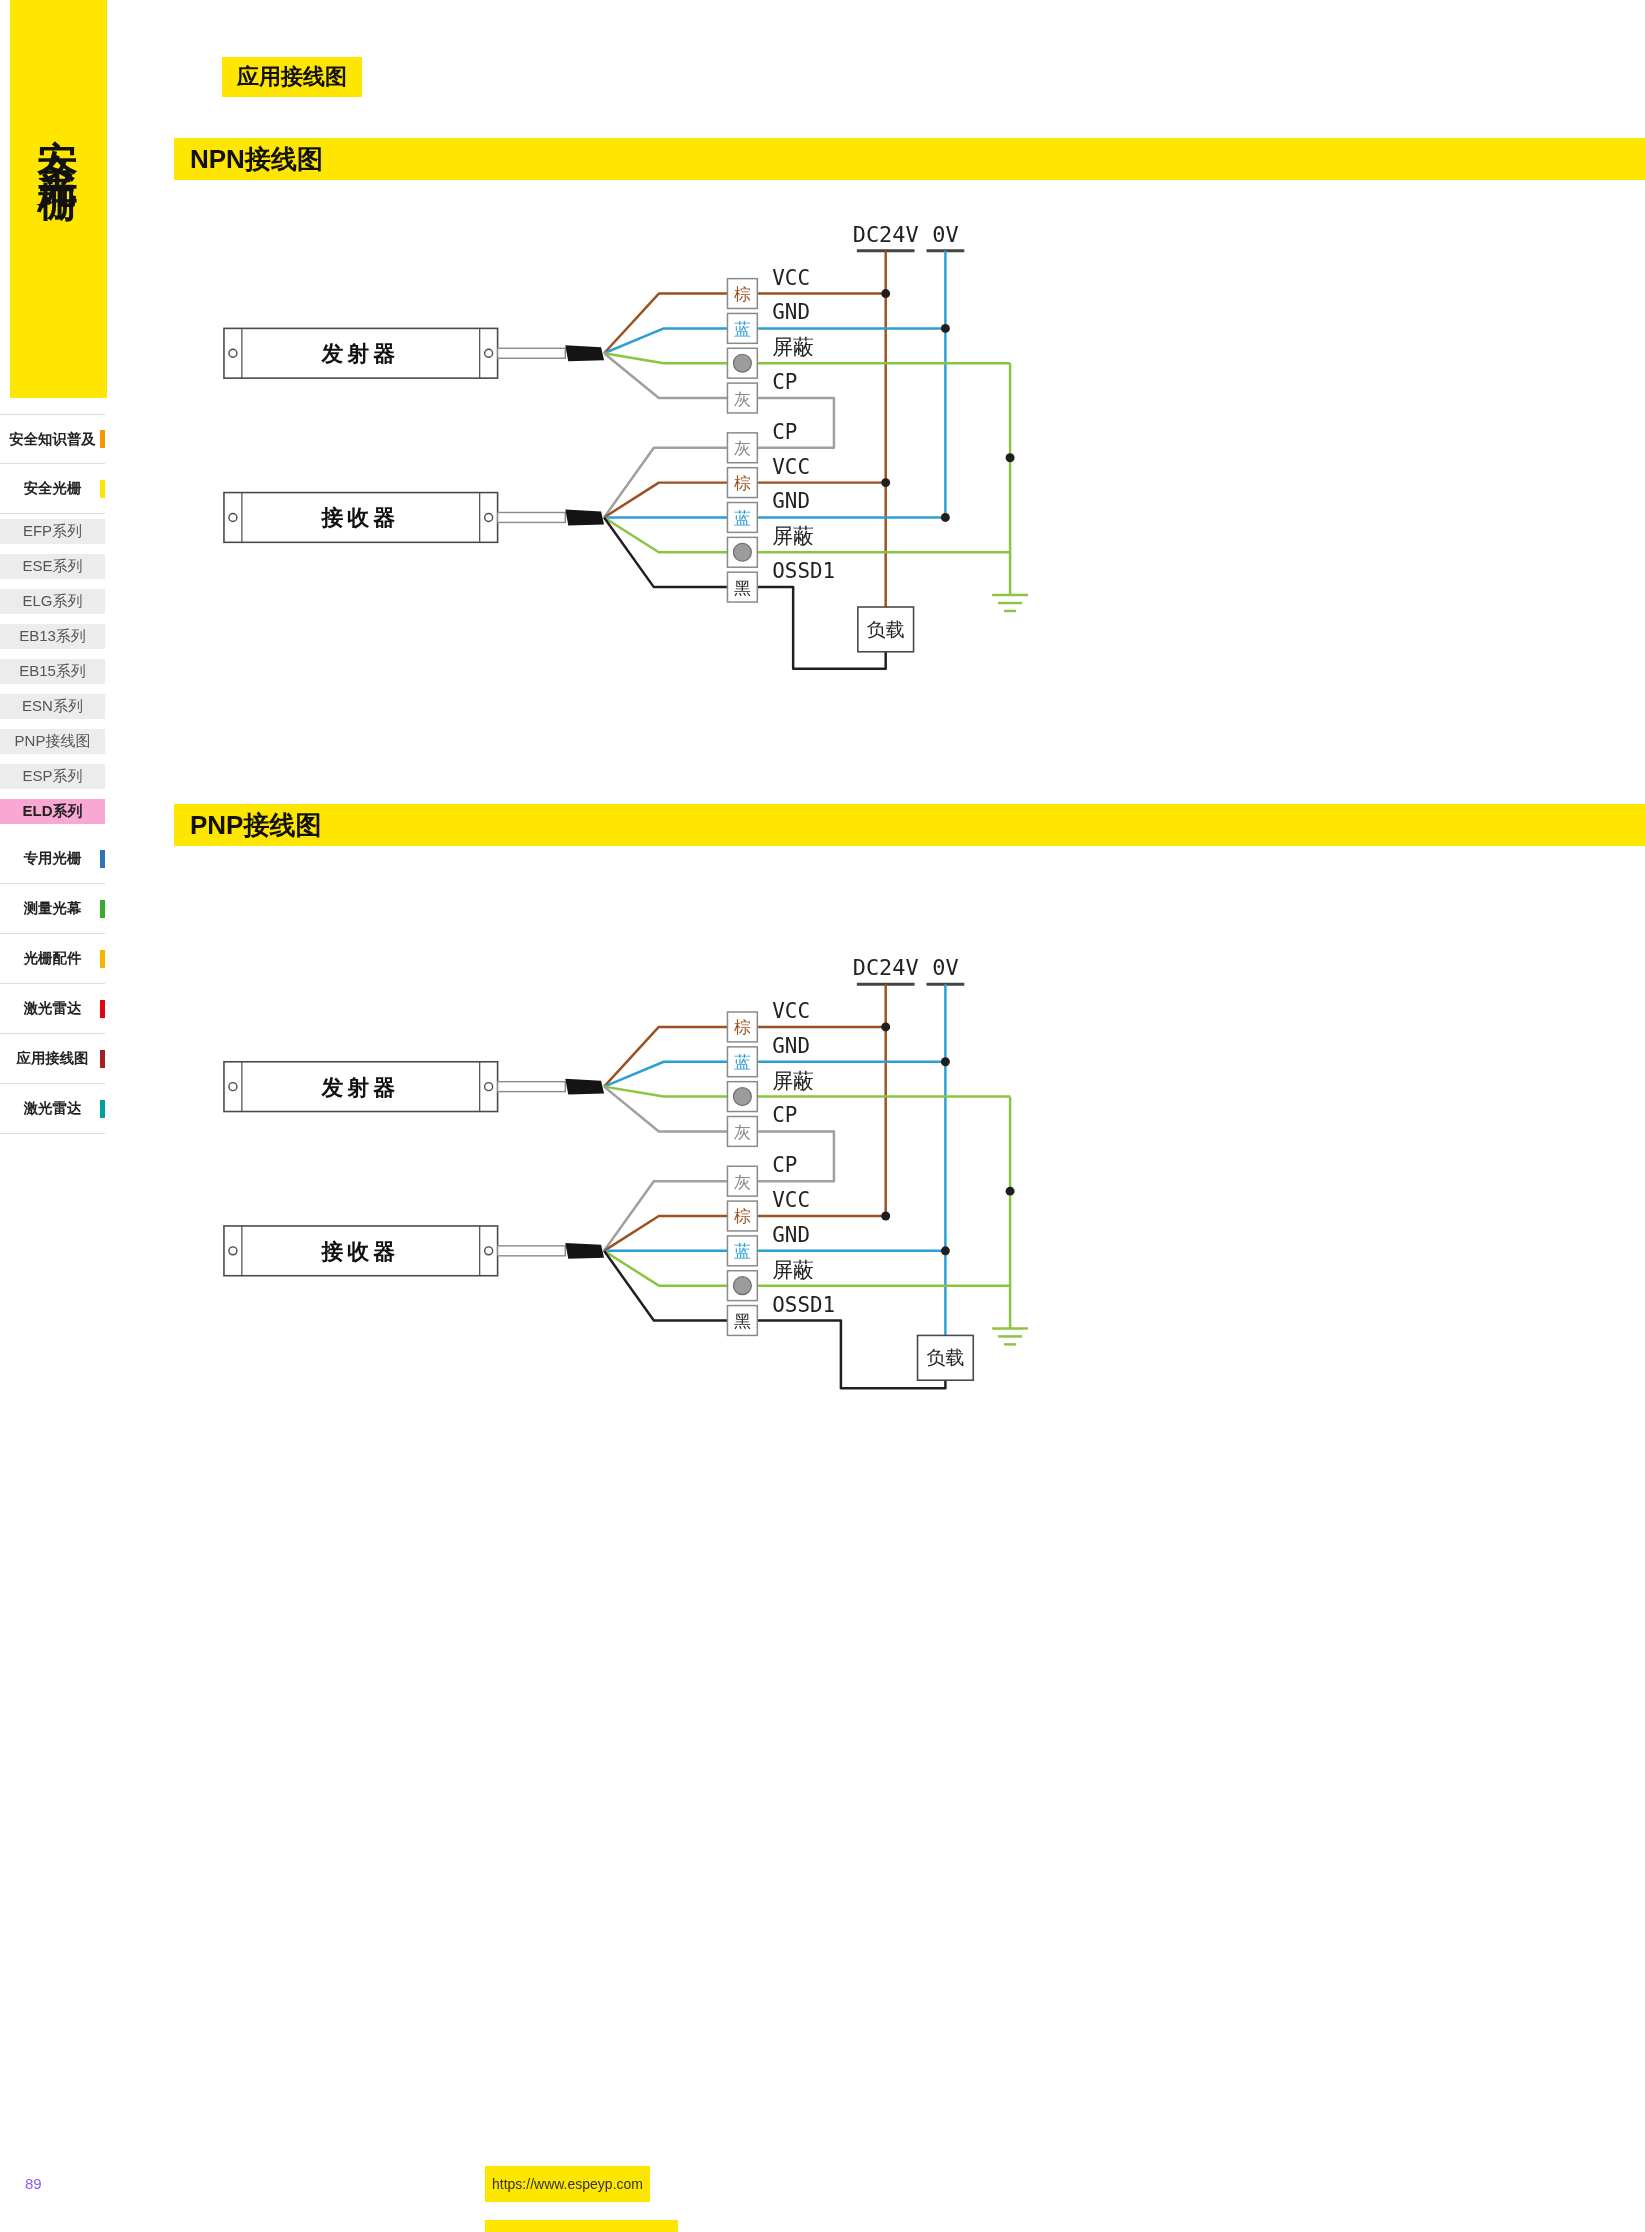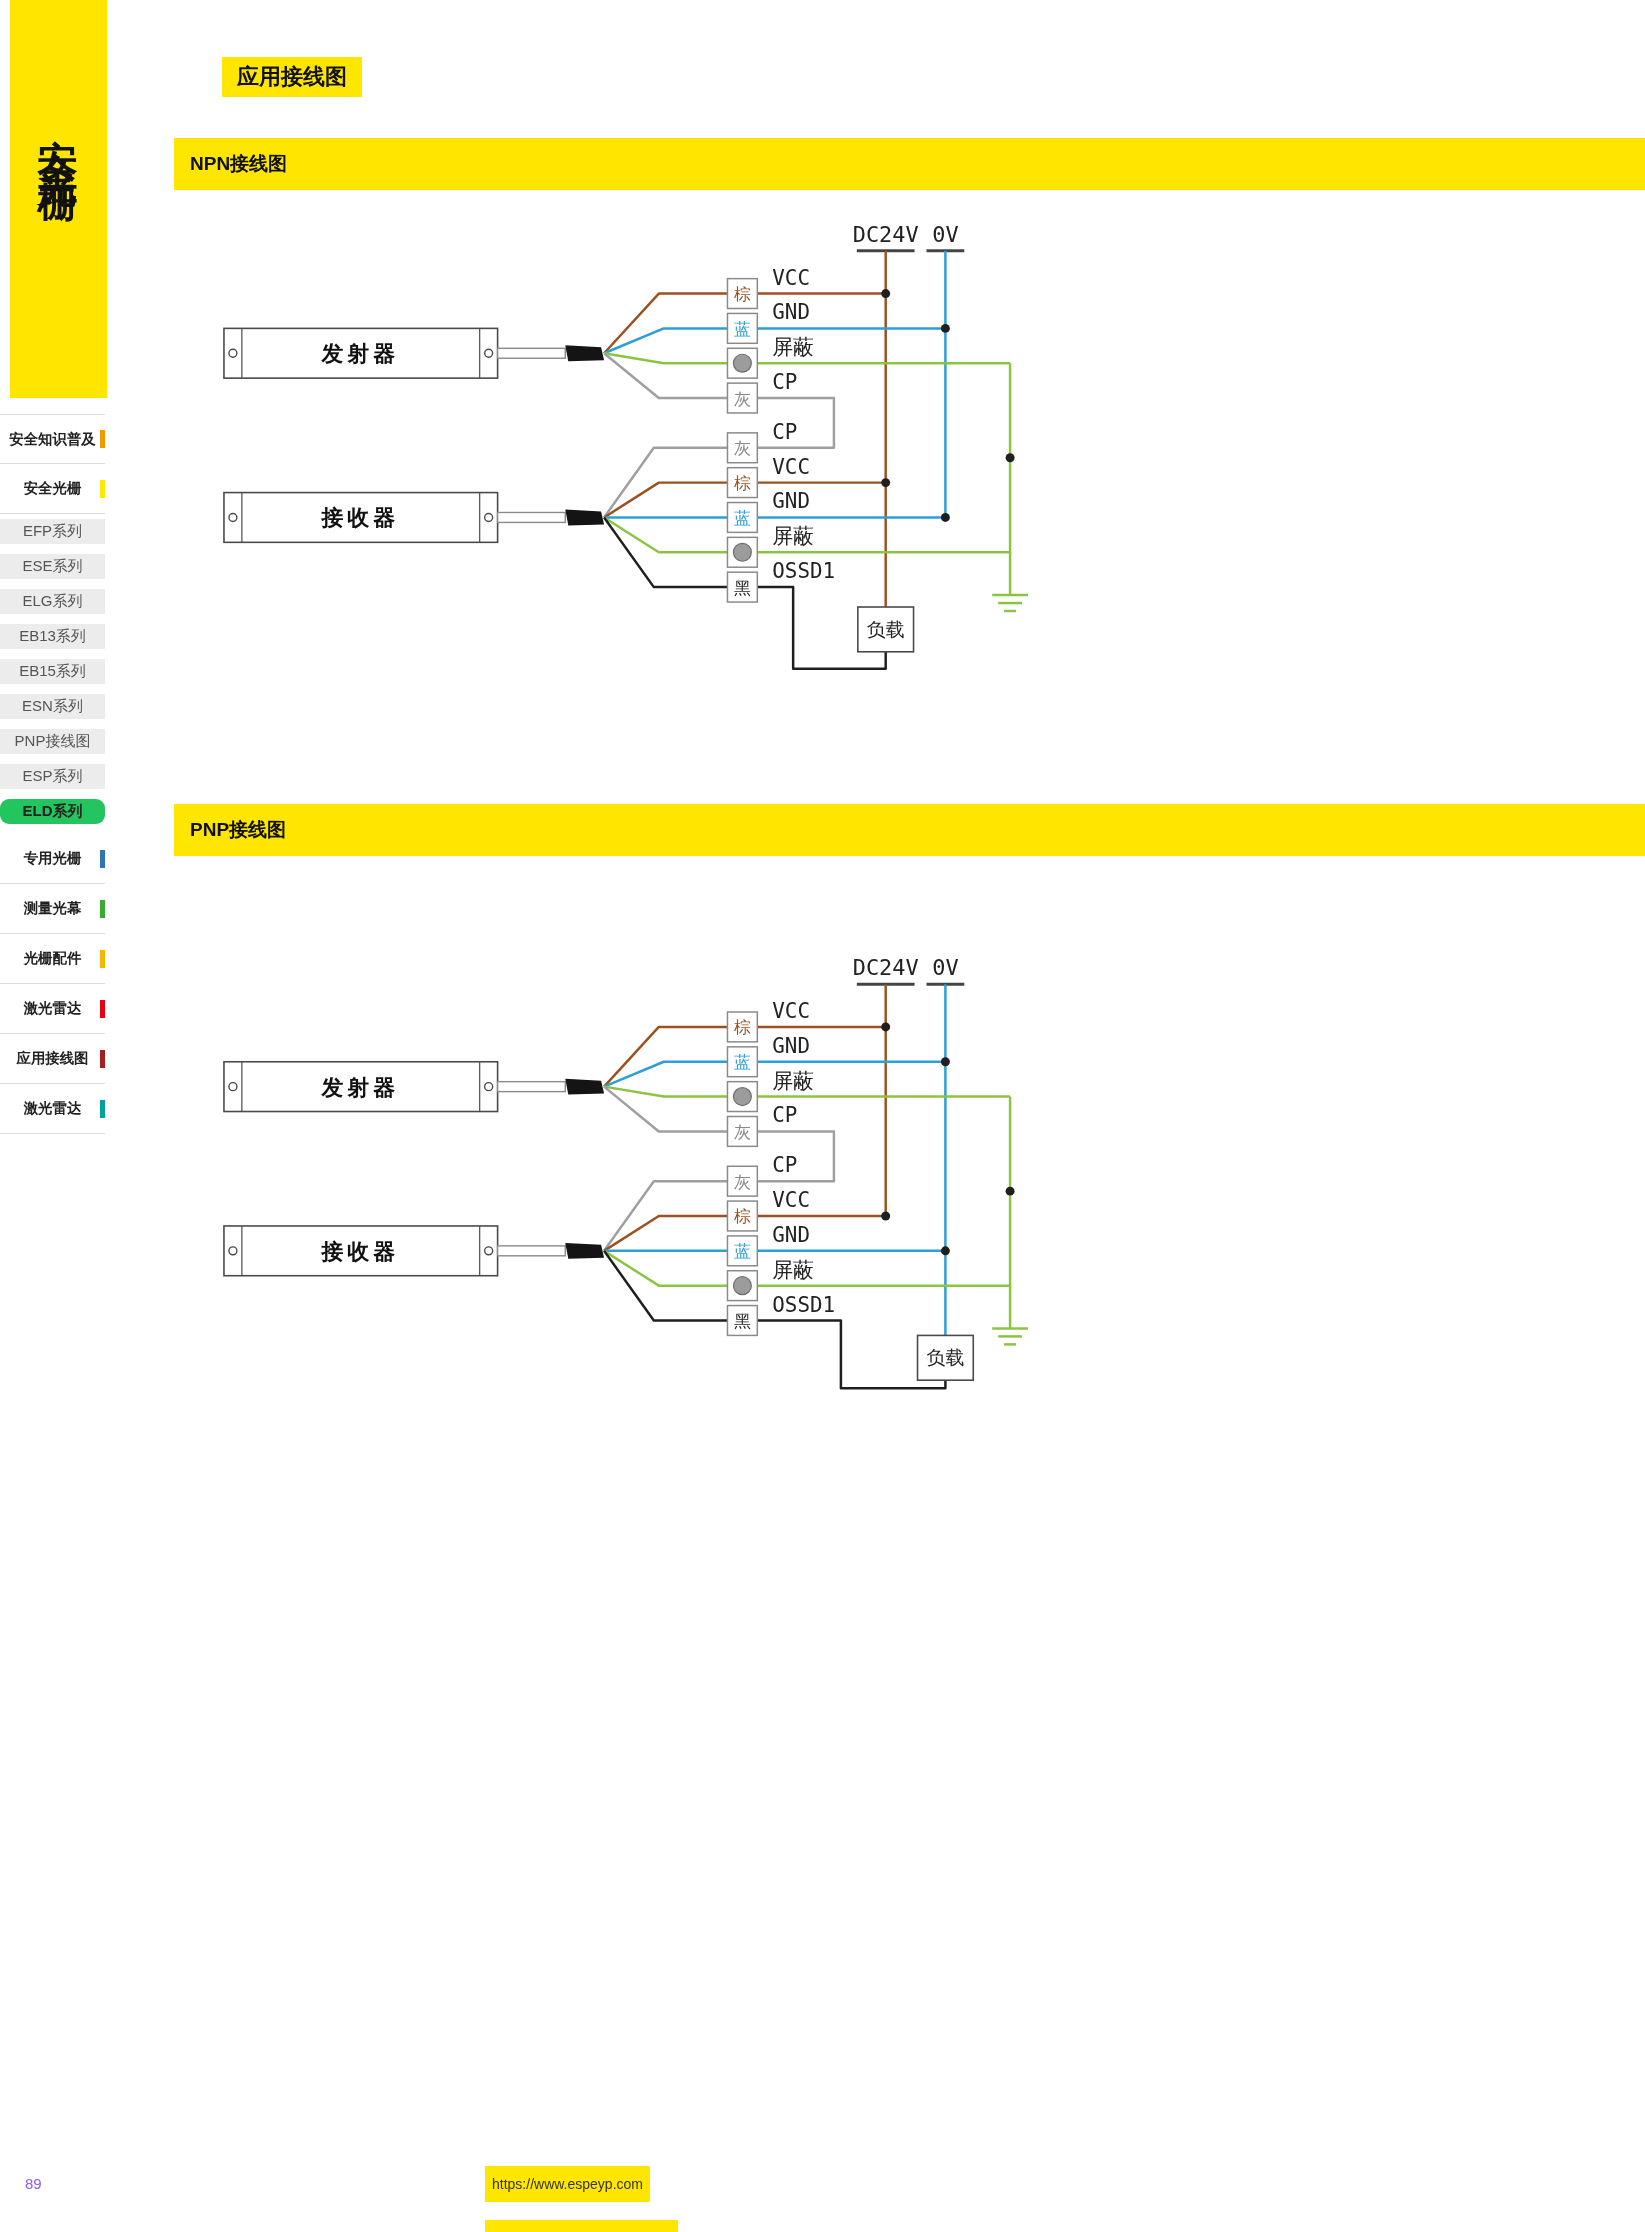--- a/index.html
+++ b/index.html
@@ -9,29 +9,29 @@
 
   
   .sb-block{position:absolute;left:10px;top:0;width:97px;height:398px;background:#ffe600;}
   .sb-block span{display:block;margin:107px auto 0;writing-mode:vertical-rl;text-orientation:upright;
                  font-size:40px;font-weight:700;letter-spacing:14px;color:#111;}
   .sb-menu{position:absolute;left:0;top:414px;width:105px;}
   .sb-item{position:relative;display:flex;align-items:center;justify-content:center;box-sizing:border-box;cursor:pointer;}
   .sb-item.category{height:50px;font-size:14.4px;font-weight:700;background:#fff;border-bottom:1px solid #dcdcdc;color:#222;}
   .sb-item.cat-first{border-top:1px solid #dcdcdc;}
   .sb-item.series{height:25px;font-size:15px;color:#555;background:#ececec;margin-bottom:10px;}
-  .sb-item.series.active{background:#22c55e;color:#222;font-weight:700;border-radius:9px;}
+  .sb-item.series.active{background:#f9a8d4;color:#222;font-weight:700;}
   .sb-item.gap{margin-top:5px;}
   .sb-item .accent{position:absolute;right:0;top:50%;transform:translateY(-50%);width:5px;height:18px;display:block;}
 
   
   .page-tag{position:absolute;left:174px;top:57px;height:40px;padding:0 15px;display:inline-flex;align-items:center;
             font-size:22px;font-weight:700;background:#ffe600;color:#111;margin-left:48px;}
-  .section-bar{position:absolute;left:174px;right:0;height:52px;background:#ffe600;display:flex;align-items:center;
-               padding-left:16px;font-size:19px;font-weight:700;box-sizing:border-box;color:#111;}
+  .section-bar{position:absolute;left:174px;right:0;height:42px;background:#ffe600;display:flex;align-items:center;
+               padding-left:16px;font-size:26px;font-weight:700;box-sizing:border-box;color:#111;}
 
   
   #diagram-layer{position:absolute;left:0;top:0;}
   .t-mono{font-family:"DejaVu Sans Mono","Liberation Mono",monospace;}
   .t-cjk{font-family:"Liberation Sans",sans-serif;}
 
   
   .page-number{position:absolute;left:25px;top:2175px;font-size:15px;color:#8b5cf6;}
   .footer-url{position:absolute;left:485px;top:2166px;width:165px;height:36px;background:#ffe600;
               display:flex;align-items:center;justify-content:center;font-size:14px;color:#333;}

